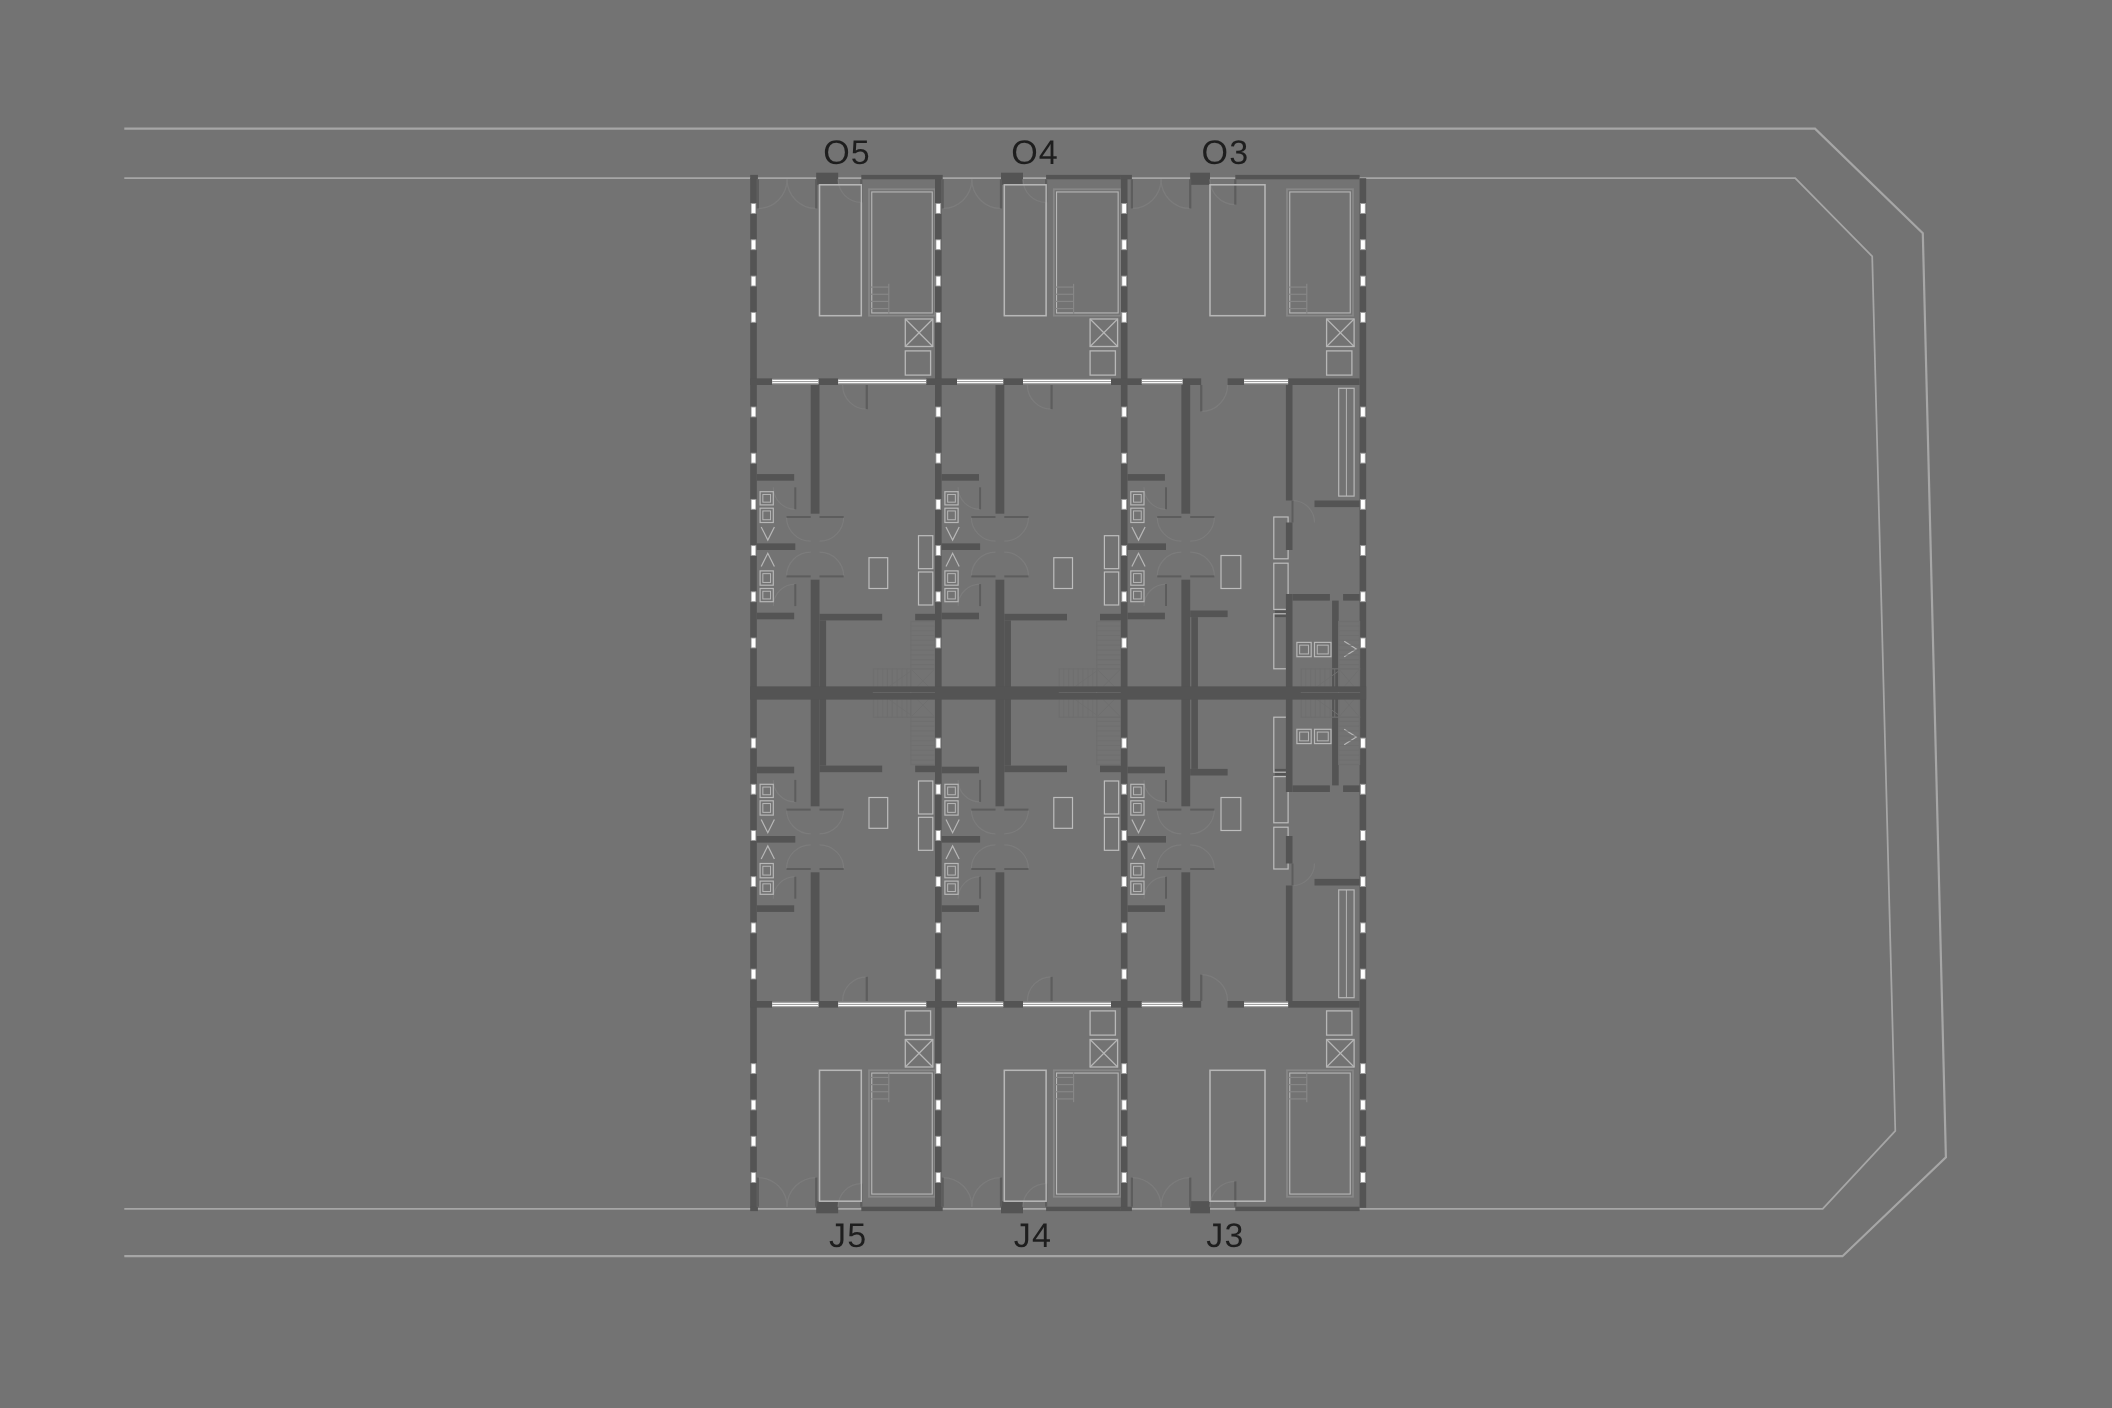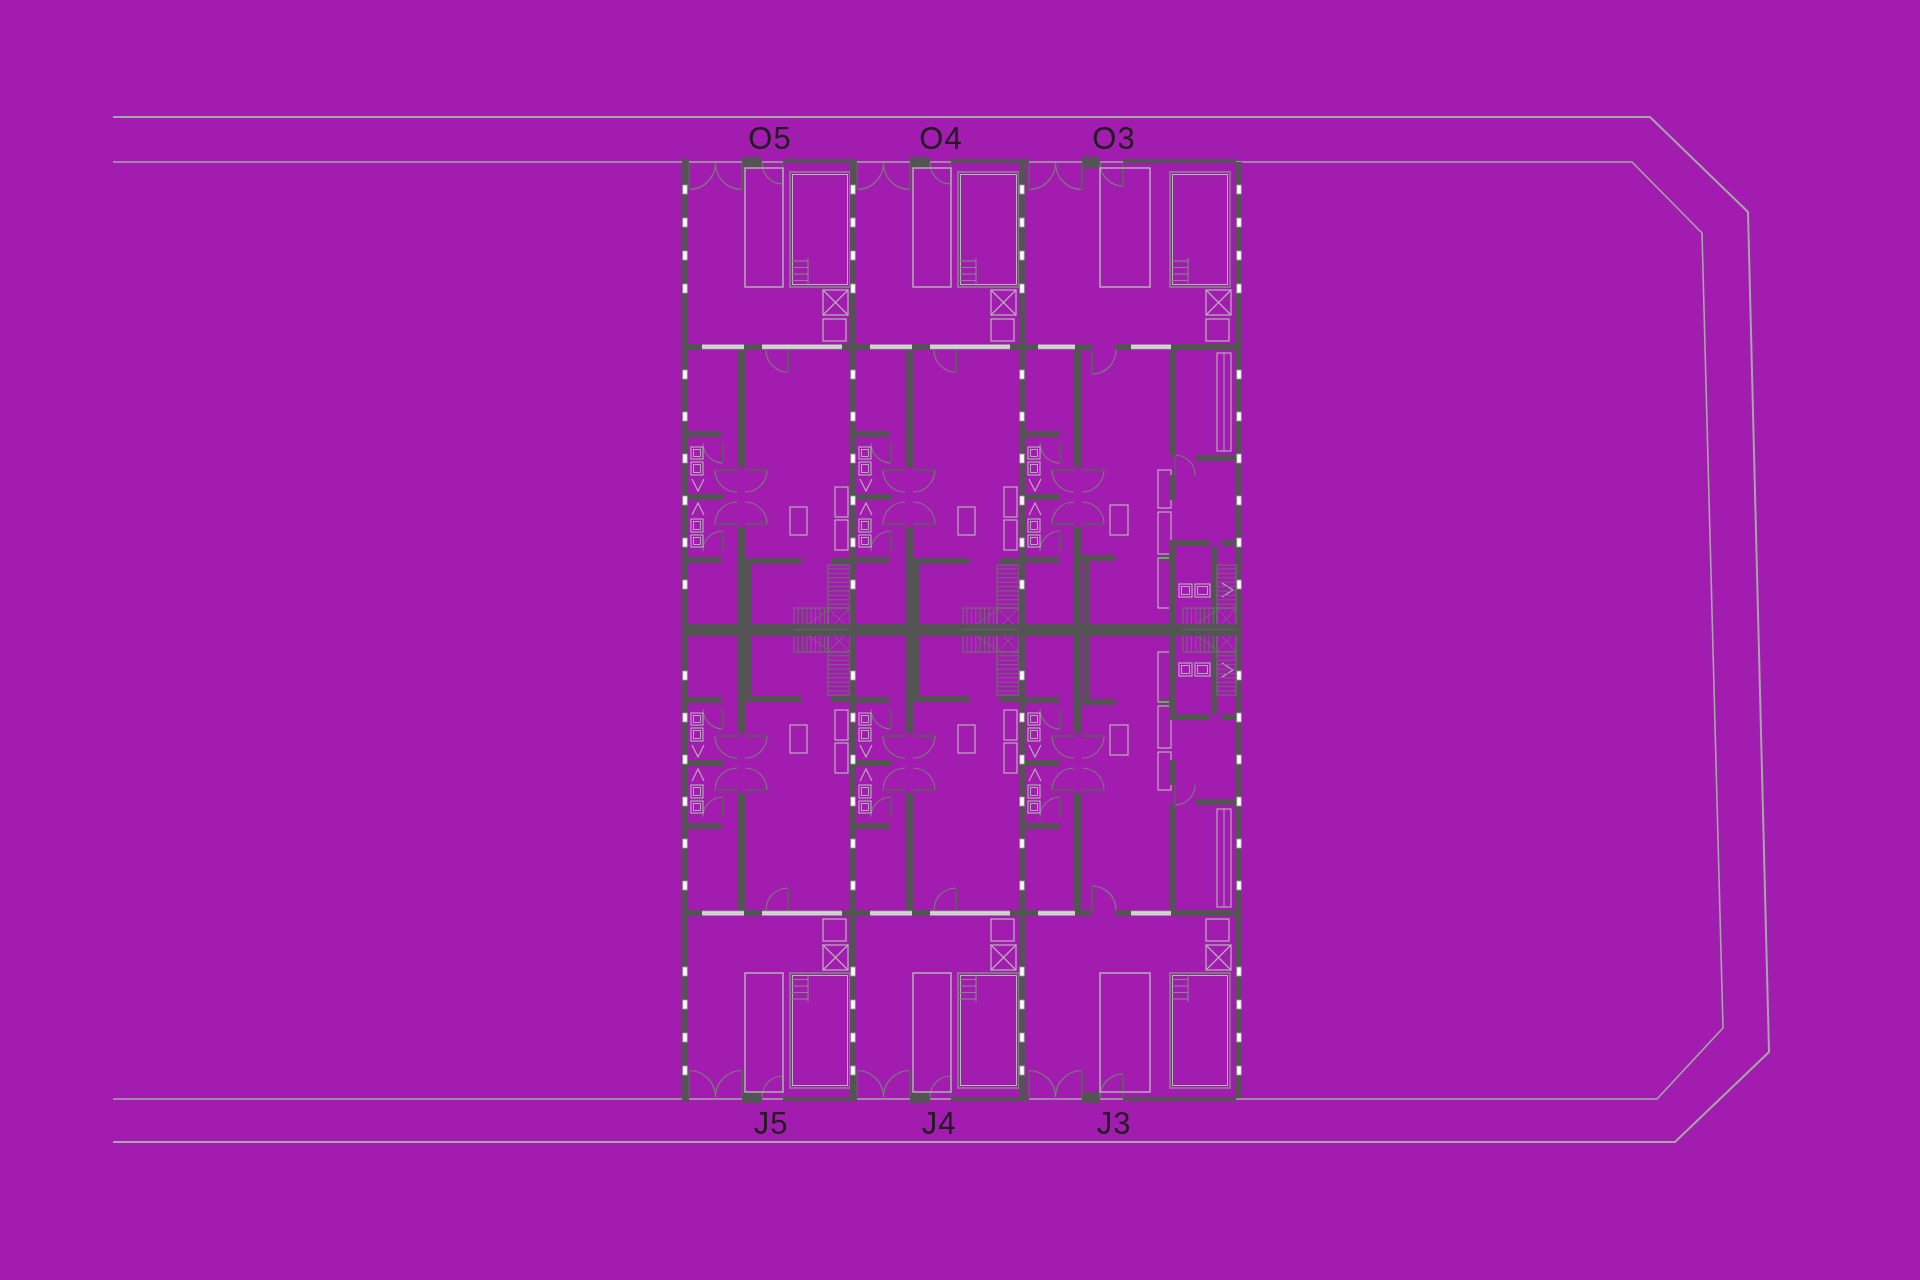--- a/index.html
+++ b/index.html
@@ -1,17 +1,17 @@
 <!DOCTYPE html>
 <html><head>
 <meta charset="utf-8">
 <style>
   html,body{margin:0;padding:0;background:#ffffff;}
   body{font-family:"Liberation Sans", sans-serif;}
-  .stage{width:1920px;height:1280px;position:relative;background:#a21caf;overflow:hidden;}
+  .stage{width:1920px;height:1280px;position:relative;background:#737373;overflow:hidden;}
   svg{display:block;}
   text.unit-label{fill:#1e1e1e;font-family:"Liberation Sans",sans-serif;font-size:31px;letter-spacing:1px;text-anchor:middle;}
 </style>
 </head>
 <body>
 
 <div class="stage">
 <svg id="plan-svg" width="1920" height="1280" viewBox="0 0 1920 1280" xmlns="http://www.w3.org/2000/svg">
 
   <g id="site-boundary">

